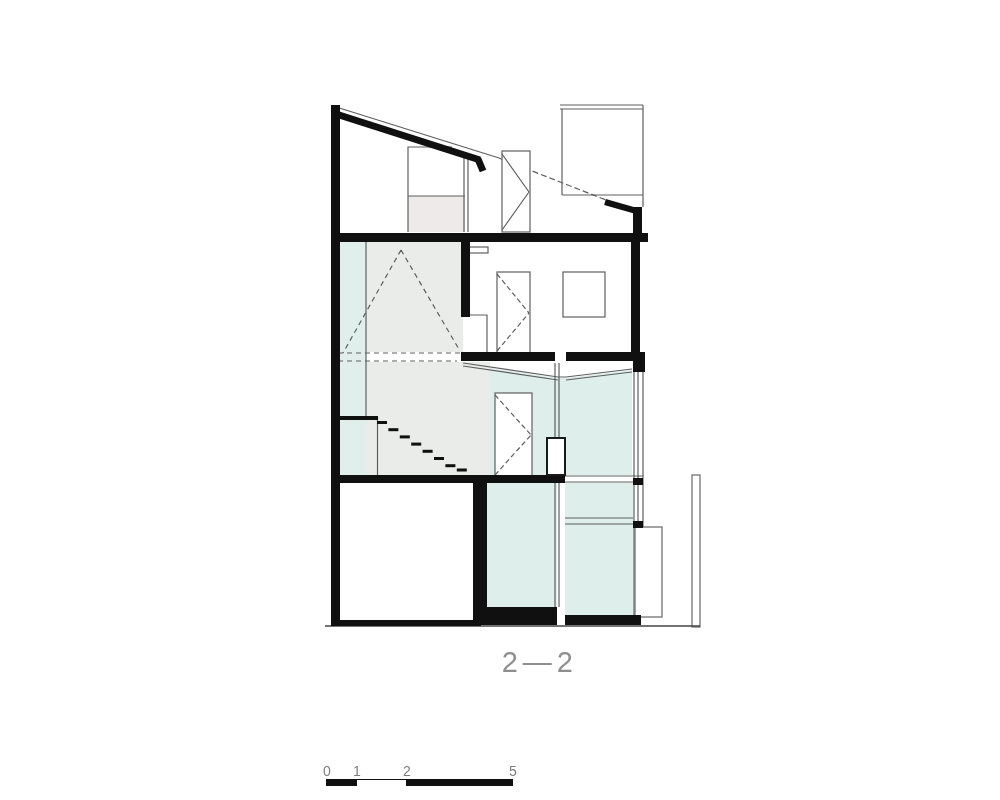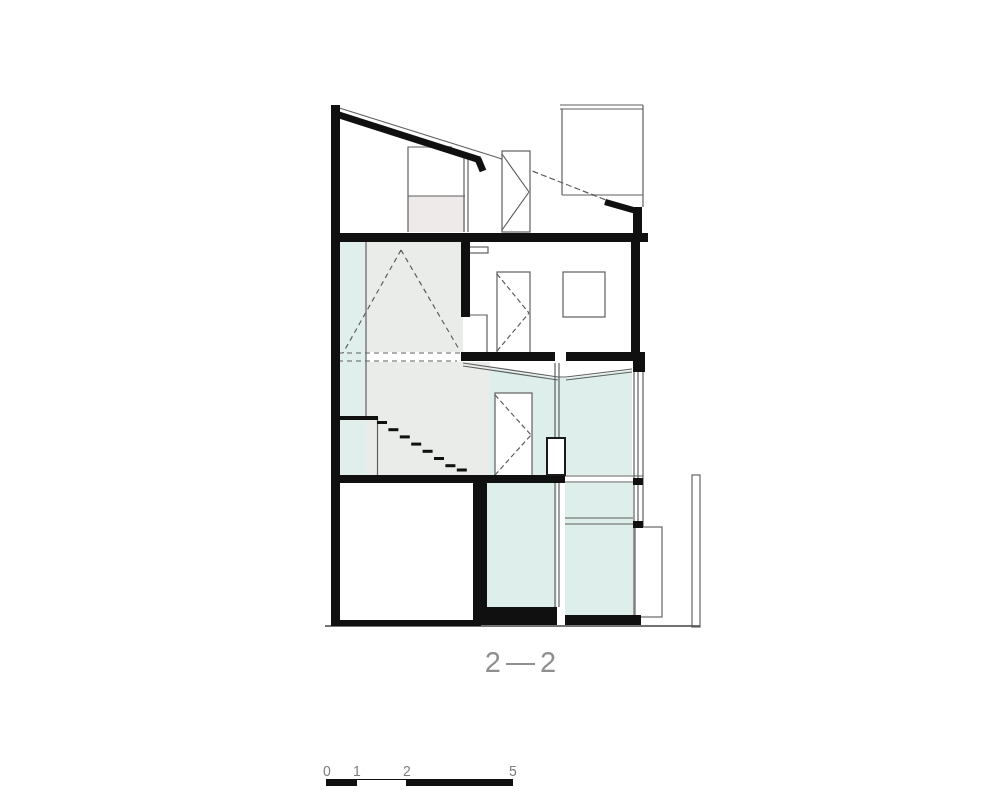--- a/index.html
+++ b/index.html
@@ -3,21 +3,21 @@
 <meta charset="utf-8">
 <style>
   html,body{margin:0;padding:0;background:#ffffff;}
   #canvas{
     position:relative;width:1000px;height:800px;background:#ffffff;overflow:hidden;
     font-family:"Liberation Sans", sans-serif;
   }
   #section-svg{position:absolute;left:0;top:0;}
   .label{position:absolute;color:#969696;}
   #section-label{
-    left:468px;top:646px;width:110px;text-align:center;
+    left:468px;top:646px;width:110px;text-align:right;
     font-size:29px;letter-spacing:5px;color:#8f8f8f;font-weight:400;
   }
   .scale-num{
     position:absolute;top:763px;width:16px;text-align:center;
     font-size:14px;color:#7d7d7d;
   }
   #scale-num-0{left:319px;}
   #scale-num-1{left:349px;}
   #scale-num-2{left:399px;}
   #scale-num-5{left:505px;}

